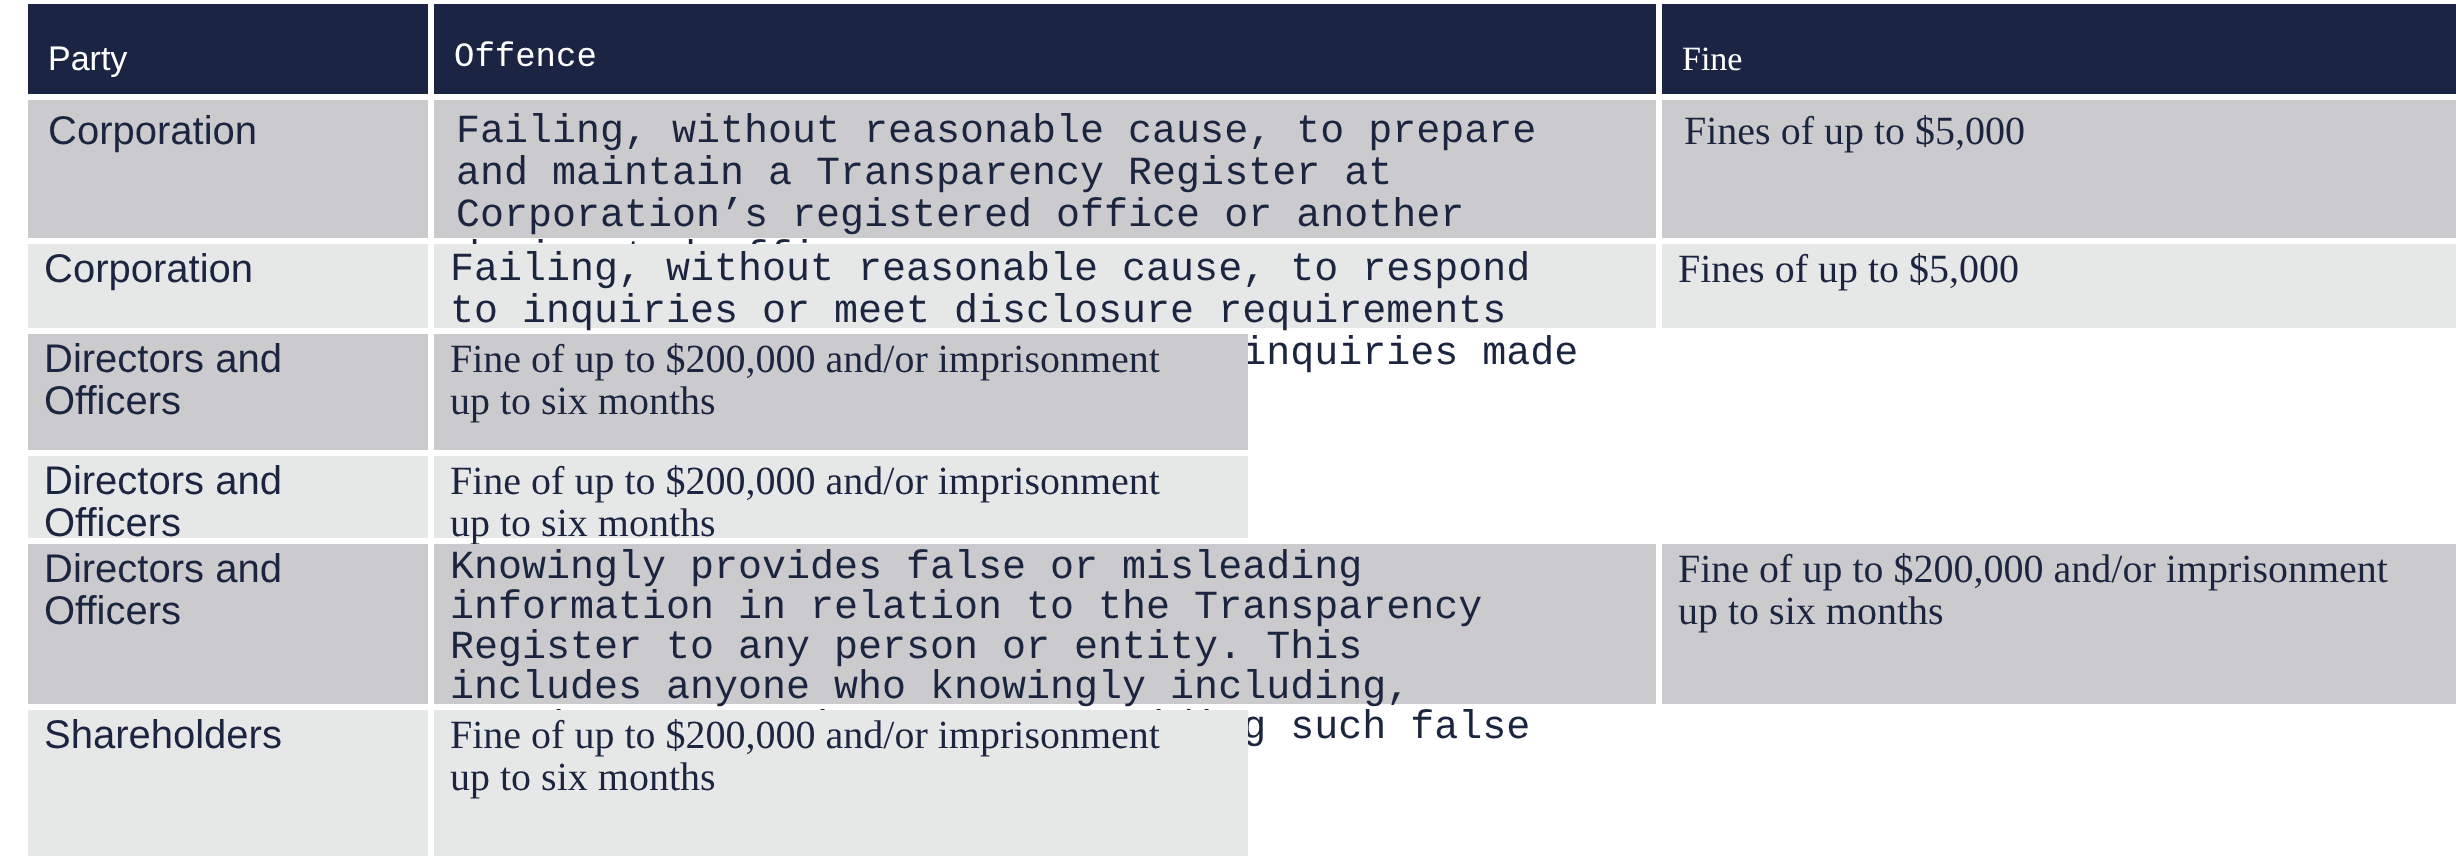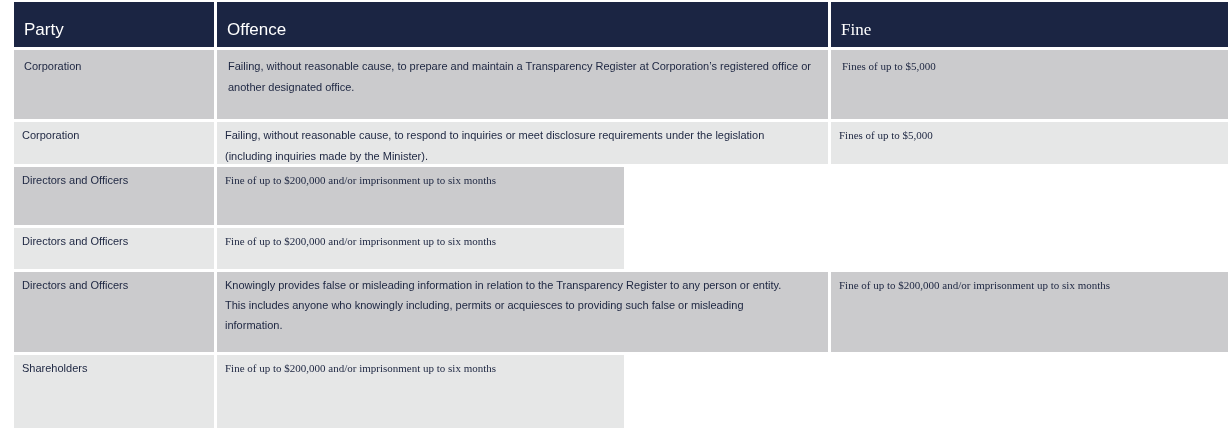--- a/index.html
+++ b/index.html
@@ -1,22 +1,22 @@
 <!DOCTYPE html>
 <html><head>
 <meta charset="utf-8">
 <style>
   html, body { margin: 0; padding: 0; background: #ffffff; }
   body { width: 1228px; height: 430px; overflow: hidden; font-family: "Liberation Sans", sans-serif; }
   .tbl { position: absolute; left: 14px; top: 2px; width: 1224px; }
   .row { display: flex; }
-  .cell { box-sizing: border-box; border-right: 3px solid #ffffff; border-bottom: 3px solid #ffffff; color: #1c2540; font-size: 11px; line-height: 21px; padding: 3px 8px 0 8px; }
+  .cell { box-sizing: border-box; border-right: 3px solid #ffffff; border-bottom: 3px solid #ffffff; color: #1c2540; font-size: 20px; line-height: 21px; padding: 3px 8px 0 8px; }
   .cell:last-child { border-right: none; }
   .c1 { width: 203px; }
-  .c2 { width: 614px; }
+  .c2 { width: 614px; font-family: Liberation Mono, monospace; }
   .c3 { width: 407px; font-family: Liberation Serif, serif; }
   .hdr .cell { background: #1b2543; color: #ffffff; font-size: 17px; height: 48px; padding: 17px 10px 0 10px; line-height: 22px; }
   .dark .cell { background: #cbcbcd; }
   .light .cell { background: #e6e7e7; }
 </style>
 </head>
 <body>
 
 <div class="tbl">
   <div class="row hdr">

